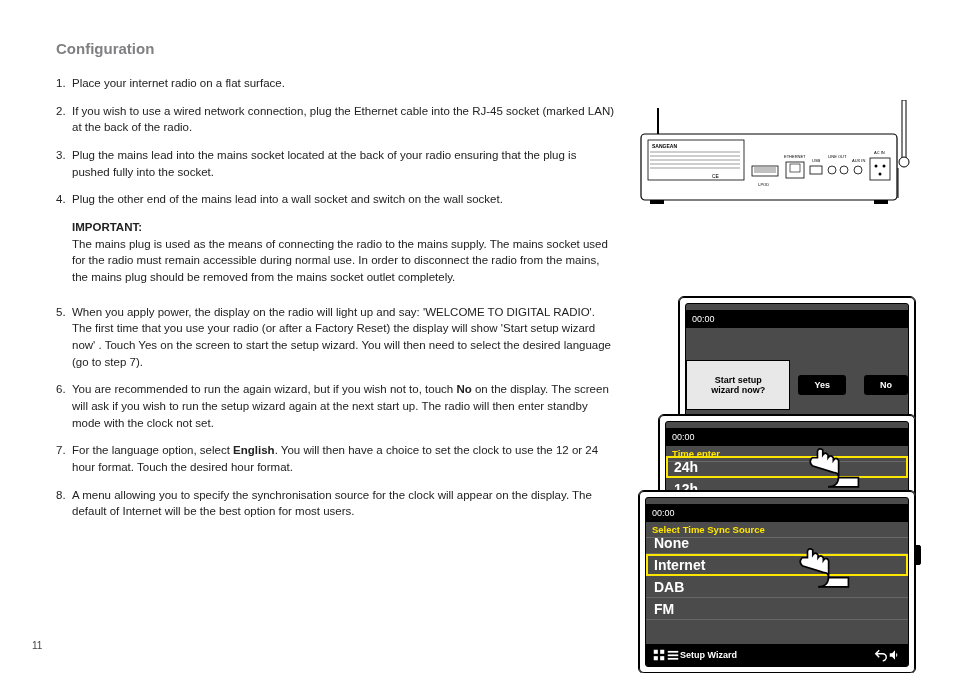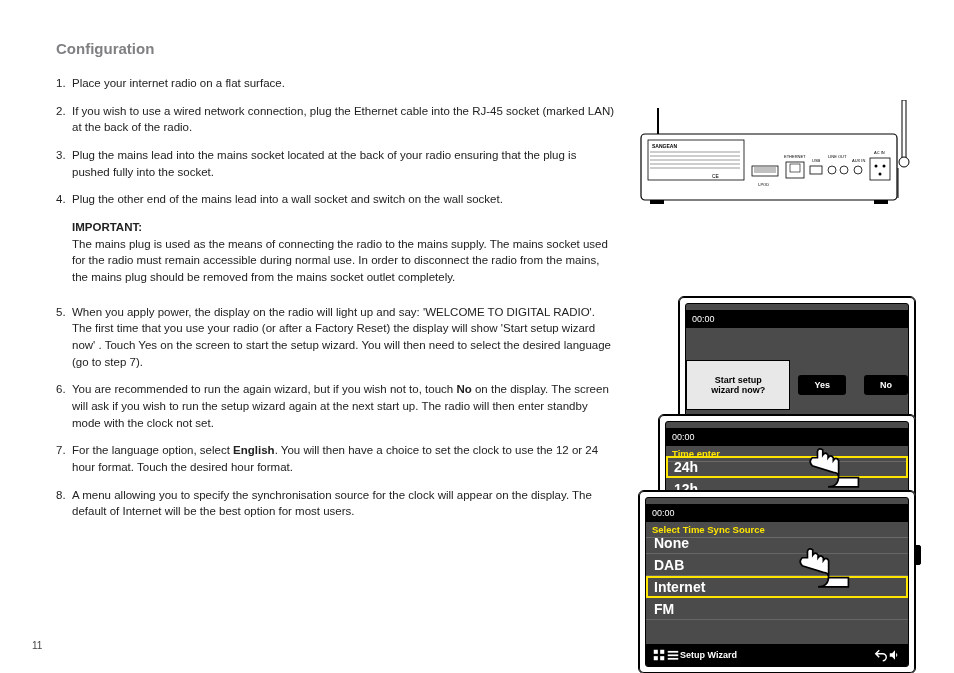--- a/index.html
+++ b/index.html
@@ -215,22 +215,22 @@
     </div>
 
     <div class="scr scr3">
       <div class="scr-inner">
         <div class="titlebar">
             <span>00:00</span>
           </div>
         <div class="subtitlebar">Select Time Sync Source</div>
         <div style="position:absolute; top:34px; left:0; right:0;">
           <div class="opt">None</div>
+          <div class="opt sel">Internet</div>
           <div class="opt">DAB</div>
-          <div class="opt sel">Internet</div>
           <div class="opt">FM</div>
         </div>
         <div class="bottombar">
           <span class="ico">
             <svg viewBox="0 0 24 24" fill="#fff">
                 <rect x="3" y="3" width="7" height="7"></rect>
                 <rect x="14" y="3" width="7" height="7"></rect>
                 <rect x="3" y="14" width="7" height="7"></rect>
                 <rect x="14" y="14" width="7" height="7"></rect>
               </svg>

